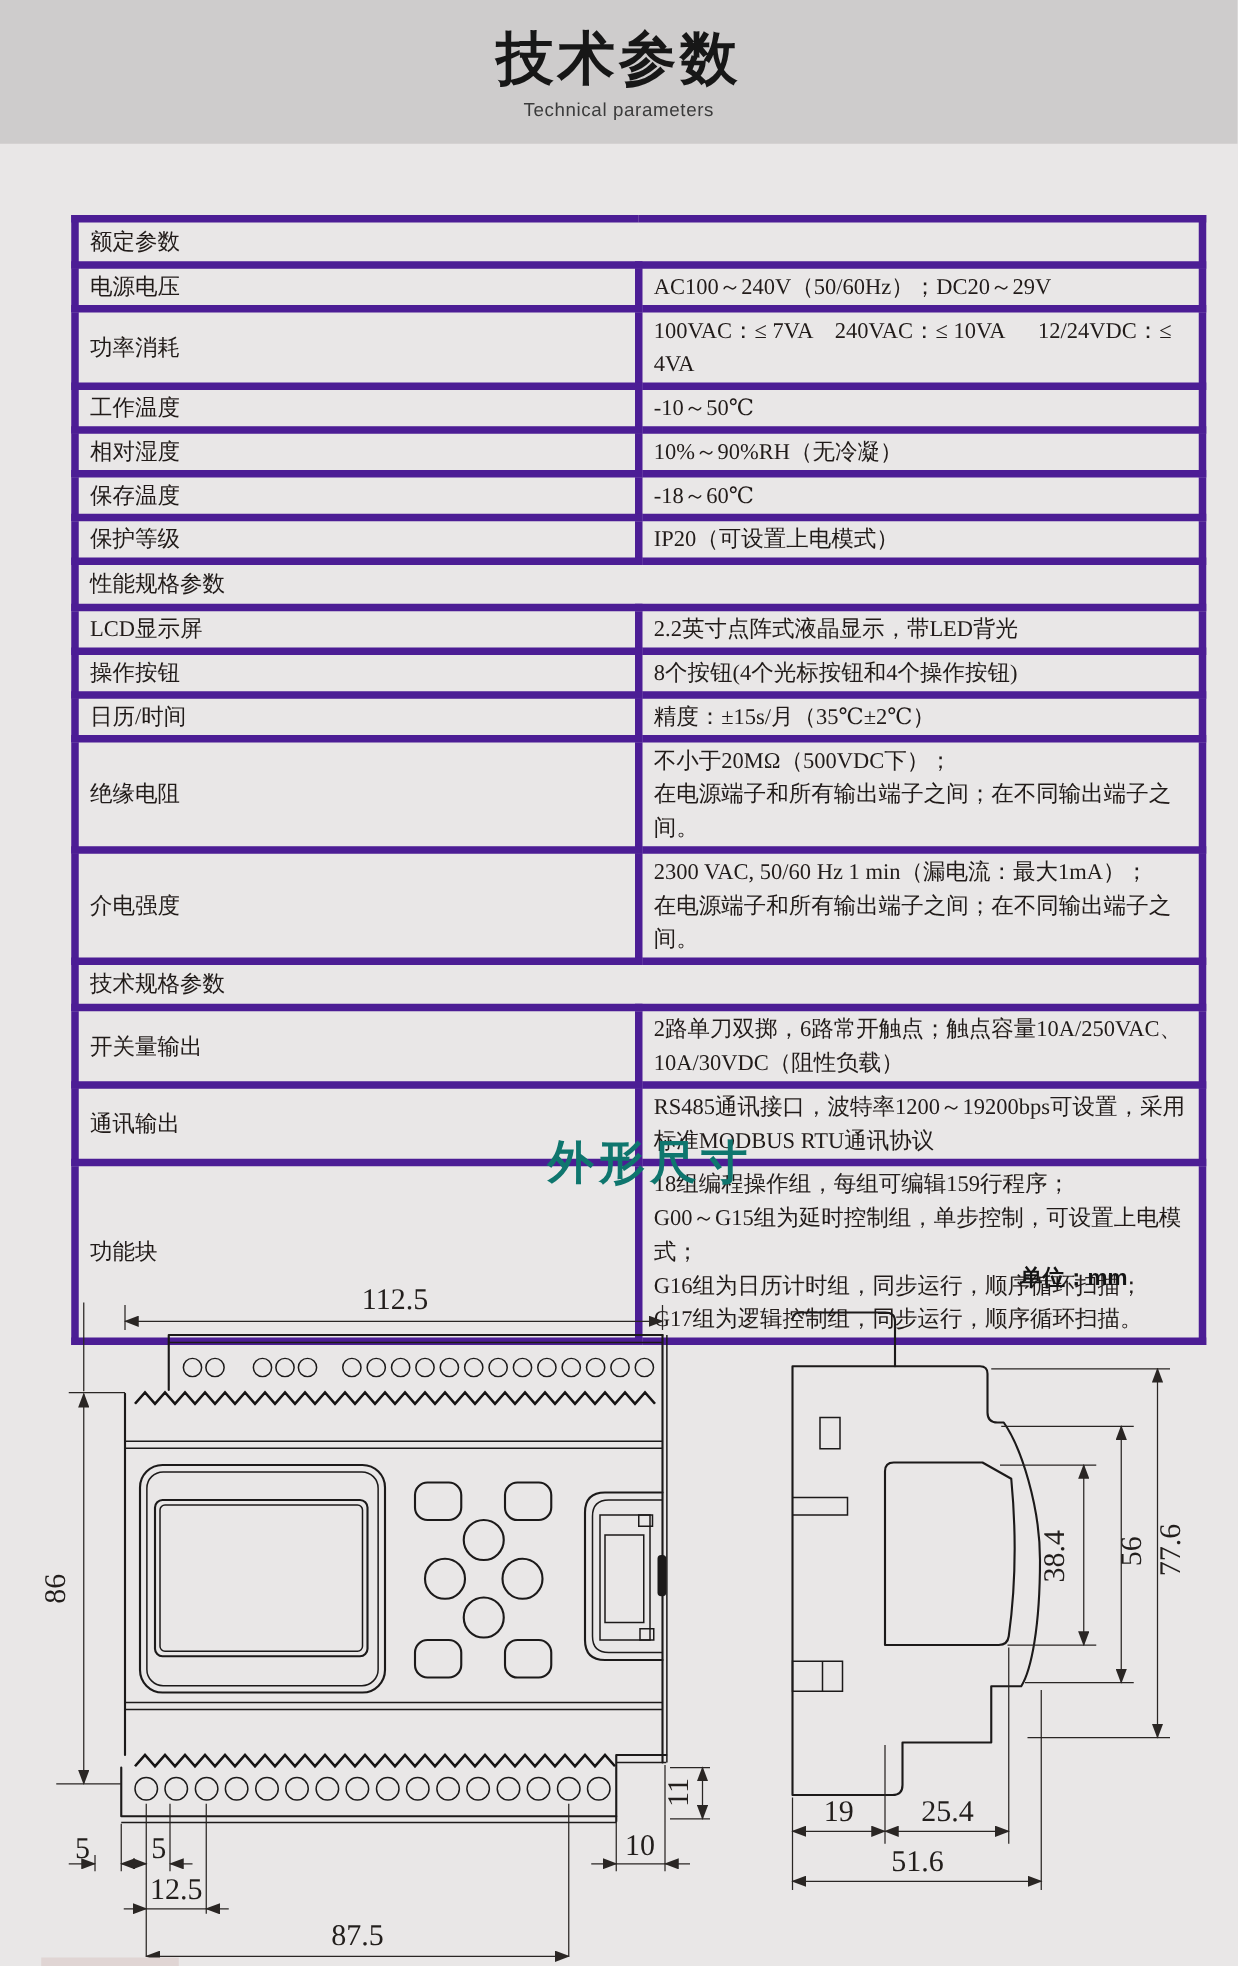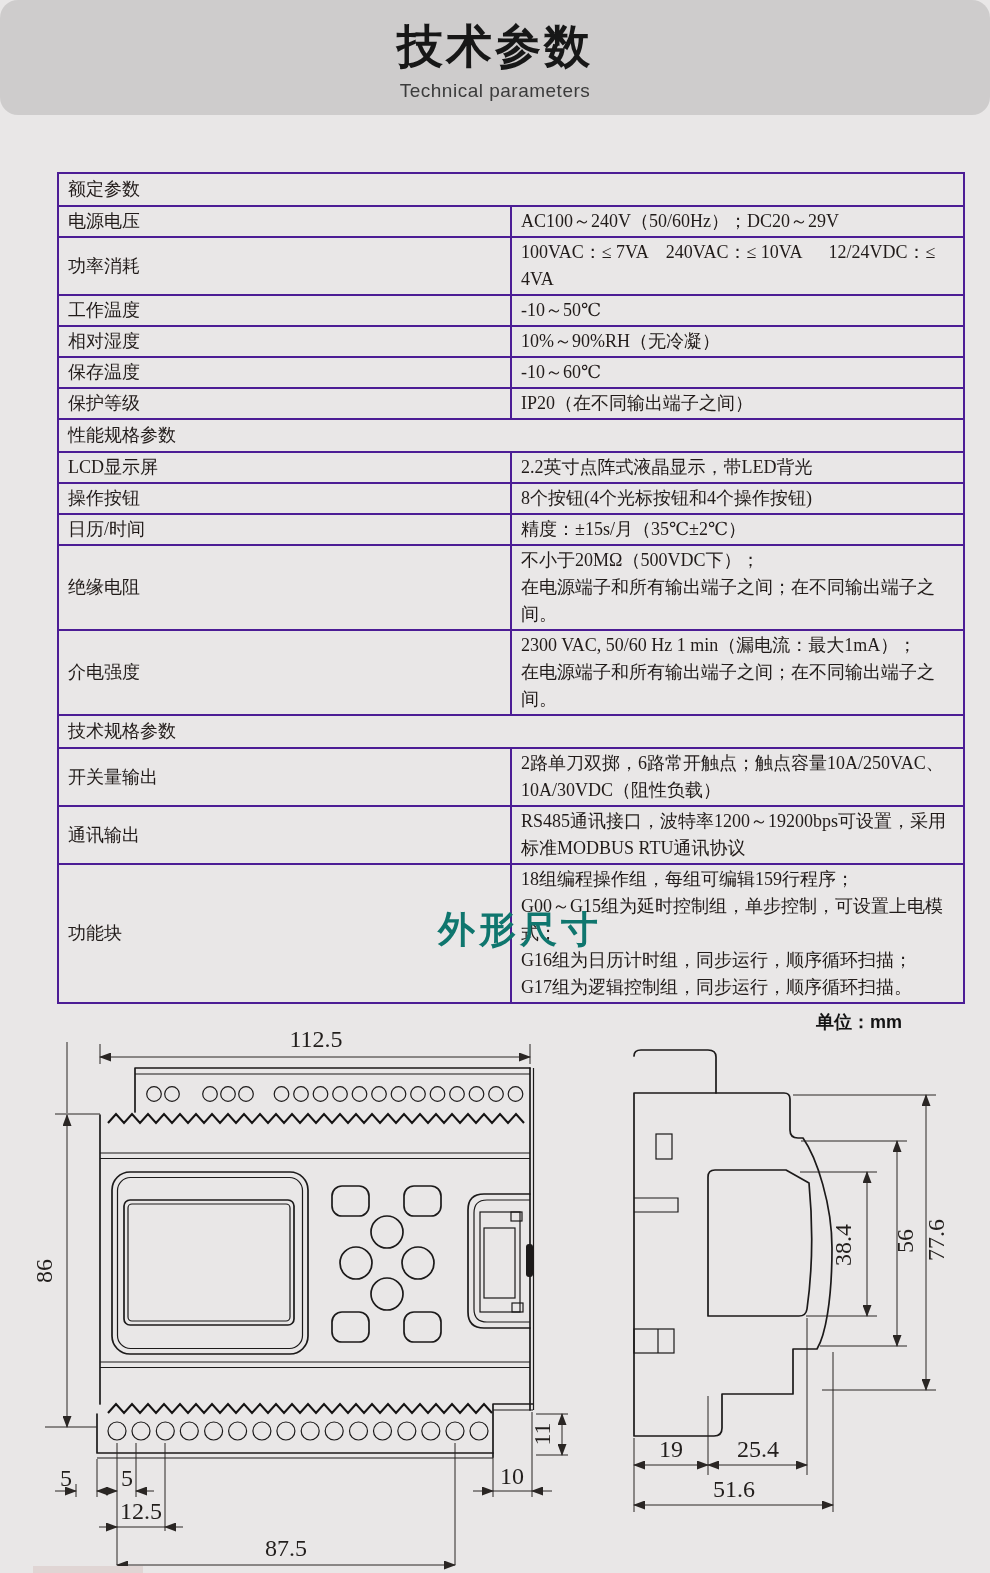--- a/index.html
+++ b/index.html
@@ -3,37 +3,37 @@
 <meta charset="utf-8">
 <style>
   html,body{margin:0;padding:0;}
   body{
     width:990px;height:1573px;position:relative;overflow:hidden;
     background:#e9e7e7;
     font-family:"Liberation Sans","DejaVu Sans",sans-serif;
   }
   .top-band{
     position:absolute;left:0;top:0;width:990px;height:115px;
-    background:#cecccc;text-align:center;border-radius:18px;
+    background:#cecccc;text-align:center;
   }
   .page-title{
     margin:0;padding-top:16px;
     font-size:46px;font-weight:bold;color:#171717;letter-spacing:3px;
     font-family:"Liberation Sans","DejaVu Sans",sans-serif;
   }
   .page-subtitle{
     margin:0;margin-top:2px;
-    font-size:19px;color:#3b3b3b;letter-spacing:0.5px;
+    font-size:15px;color:#3b3b3b;letter-spacing:0.5px;
   }
   .spec-table{
     position:absolute;left:57px;top:172px;width:908px;
     border-collapse:collapse;table-layout:fixed;
   }
   .spec-table td{
-    border:2px solid #4c1d95;
+    border:6px solid #4c1d95;
     font-family:"Liberation Serif","DejaVu Serif",serif;
     font-size:18px;color:#211b19;
     padding:1px 9px;vertical-align:middle;
     line-height:27px;
   }
   .spec-table td.lbl{width:148px;}
   .spec-table tr.single td{height:26px;}
   .spec-table tr.head td{height:29px;}
   .spec-table td.val{white-space:pre-wrap;}
   .section2-title{
@@ -84,25 +84,25 @@
   <tr class="single">
         <td class="lbl">工作温度</td>
         <td class="val">-10～50℃</td>
       </tr>
   <tr class="single">
         <td class="lbl">相对湿度</td>
         <td class="val">10%～90%RH（无冷凝）</td>
       </tr>
   <tr class="single">
         <td class="lbl">保存温度</td>
-        <td class="val">-10～60℃</td>
+        <td class="val">-18～60℃</td>
       </tr>
   <tr class="single">
         <td class="lbl">保护等级</td>
-        <td class="val">IP20（在不同输出端子之间）</td>
+        <td class="val">IP20（可设置上电模式）</td>
       </tr>
   <tr class="head">
         <td colspan="2">性能规格参数</td>
       </tr>
   <tr class="single">
         <td class="lbl">LCD显示屏</td>
         <td class="val">2.2英寸点阵式液晶显示，带LED背光</td>
       </tr>
   <tr class="single">
         <td class="lbl">操作按钮</td>

